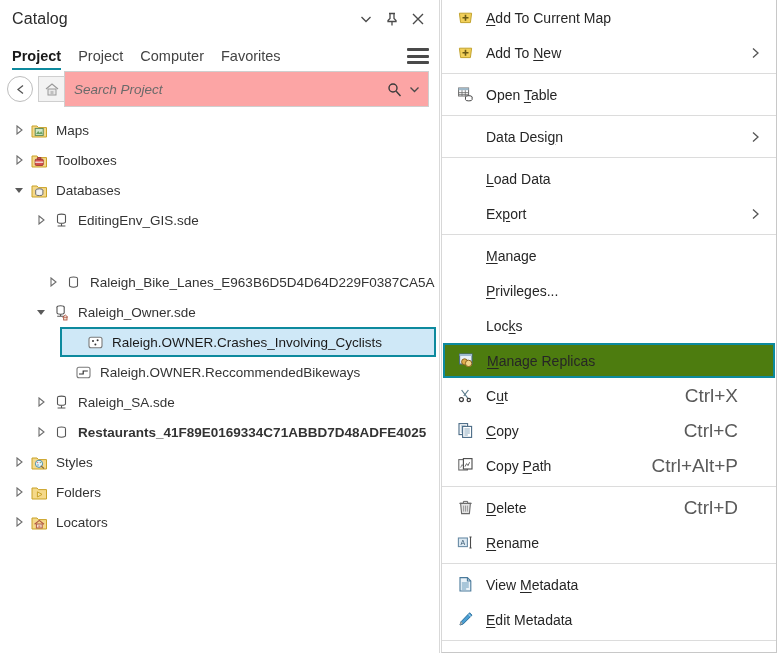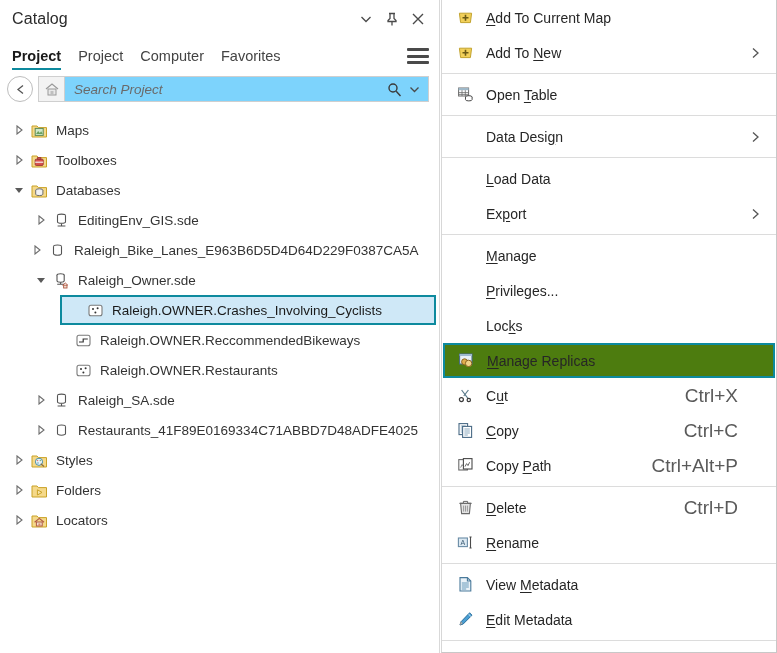--- a/index.html
+++ b/index.html
@@ -94,23 +94,23 @@
     color: #555; margin-right: 5px;
   }
   #home-btn {
     width: 26px; height: 26px; flex: 0 0 auto;
     display: flex; align-items: center; justify-content: center;
     background: #f3f3f3; border: 1px solid #cfcfcf; border-right: none;
     box-sizing: border-box;
   }
   #search-box {
     flex: 1;
-    height: 26px;
+    height: 36px;
     border: 1px solid #cfcfcf;
-    background: #7dd3fc;
+    background: #fca5a5;
     display: flex; align-items: center;
     box-sizing: border-box;
     padding: 0 4px 0 7px;
   }
   #search-input {
     flex: 1;
     border: none; outline: none;
     font-family: "Liberation Sans", sans-serif;
     font-size: 13.5px;
     font-style: italic;
@@ -337,21 +337,21 @@
         </div>
         <div class="t-ico">
           <svg width="17" height="17" viewBox="0 0 17 17">
             <ellipse cx="8.5" cy="3.6" rx="4" ry="1.5" fill="#fff" stroke="#555" stroke-width="1.1"></ellipse>
             <path d="M4.5 3.6 v6.2 a4 1.5 0 0 0 8 0 v-6.2" fill="#fff" stroke="#555" stroke-width="1.1"></path>
             <path d="M8.5 11.4 v2.4 M4.6 14 h7.8" stroke="#555" stroke-width="1.1" fill="none"></path>
           </svg>
         </div>
         <div class="t-label">EditingEnv_GIS.sde</div>
       </div>
-      <div class="tree-row" style="padding-left: 28px;">
+      <div class="tree-row" style="padding-left: 44px; margin-top: 32px;">
         <div class="tw">
           <svg width="9" height="10" viewBox="0 0 9 10">
             <path d="M2 1 L7 5 L2 9 Z" fill="none" stroke="#6d6d6d" stroke-width="1.1"></path>
           </svg>
         </div>
         <div class="t-ico">
           <svg width="17" height="17" viewBox="0 0 17 17">
             <ellipse cx="8.5" cy="4.6" rx="4" ry="1.6" fill="#fff" stroke="#555" stroke-width="1.1"></ellipse>
             <path d="M4.5 4.6 v7 a4 1.6 0 0 0 8 0 v-7" fill="#fff" stroke="#555" stroke-width="1.1"></path>
           </svg>
@@ -398,52 +398,36 @@
           </svg>
         </div>
         <div class="t-ico">
           <svg width="17" height="17" viewBox="0 0 17 17">
             <rect x="2" y="3.2" width="13" height="10.6" rx="2" fill="#fff" stroke="#7a7a7a" stroke-width="1.1"></rect>
             <path d="M4 10 h4.2 v-3 h4.6" fill="none" stroke="#333" stroke-width="1.2"></path>
           </svg>
         </div>
         <div class="t-label">Raleigh.OWNER.ReccommendedBikeways</div>
       </div>
-      <div class="tree-row" style="padding-left: 54px;">
-        <div class="tw empty">
-          <svg width="9" height="10" viewBox="0 0 9 10">
-            <path d="M2 1 L7 5 L2 9 Z" fill="none" stroke="#6d6d6d" stroke-width="1.1"></path>
-          </svg>
-        </div>
-        <div class="t-ico">
-          <svg width="17" height="17" viewBox="0 0 17 17">
-            <rect x="2" y="3.2" width="13" height="10.6" rx="2" fill="#fff" stroke="#7a7a7a" stroke-width="1.1"></rect>
-            <circle cx="6" cy="7" r="1" fill="#333"></circle>
-            <circle cx="10.6" cy="6.2" r="1" fill="#333"></circle>
-            <circle cx="8.4" cy="10.4" r="1" fill="#333"></circle>
-          </svg>
-        </div>
-        <div class="t-label">Raleigh.OWNER.Restaurants</div>
-      </div>
       <div class="tree-row" style="padding-left: 32px;">
         <div class="tw">
           <svg width="9" height="10" viewBox="0 0 9 10">
             <path d="M2 1 L7 5 L2 9 Z" fill="none" stroke="#6d6d6d" stroke-width="1.1"></path>
           </svg>
         </div>
         <div class="t-ico">
           <svg width="17" height="17" viewBox="0 0 17 17">
             <ellipse cx="8.5" cy="3.6" rx="4" ry="1.5" fill="#fff" stroke="#555" stroke-width="1.1"></ellipse>
             <path d="M4.5 3.6 v6.2 a4 1.5 0 0 0 8 0 v-6.2" fill="#fff" stroke="#555" stroke-width="1.1"></path>
             <path d="M8.5 11.4 v2.4 M4.6 14 h7.8" stroke="#555" stroke-width="1.1" fill="none"></path>
           </svg>
         </div>
         <div class="t-label">Raleigh_SA.sde</div>
       </div>
-      <div class="tree-row" style="padding-left: 32px;">
+      <div class="tree-row" style="padding-left: 32px; font-weight: bold;">
         <div class="tw">
           <svg width="9" height="10" viewBox="0 0 9 10">
             <path d="M2 1 L7 5 L2 9 Z" fill="none" stroke="#6d6d6d" stroke-width="1.1"></path>
           </svg>
         </div>
         <div class="t-ico">
           <svg width="17" height="17" viewBox="0 0 17 17">
             <ellipse cx="8.5" cy="4.6" rx="4" ry="1.6" fill="#fff" stroke="#555" stroke-width="1.1"></ellipse>
             <path d="M4.5 4.6 v7 a4 1.6 0 0 0 8 0 v-7" fill="#fff" stroke="#555" stroke-width="1.1"></path>
           </svg>

